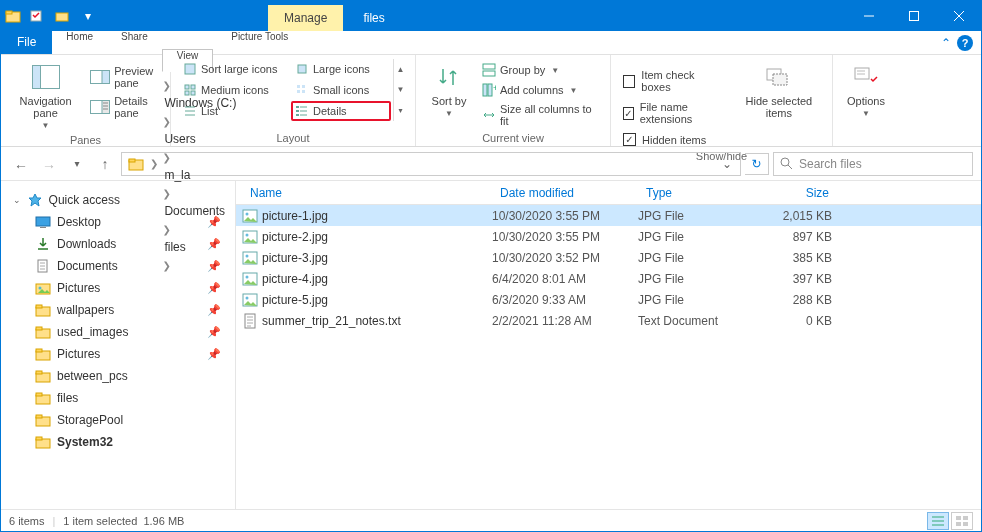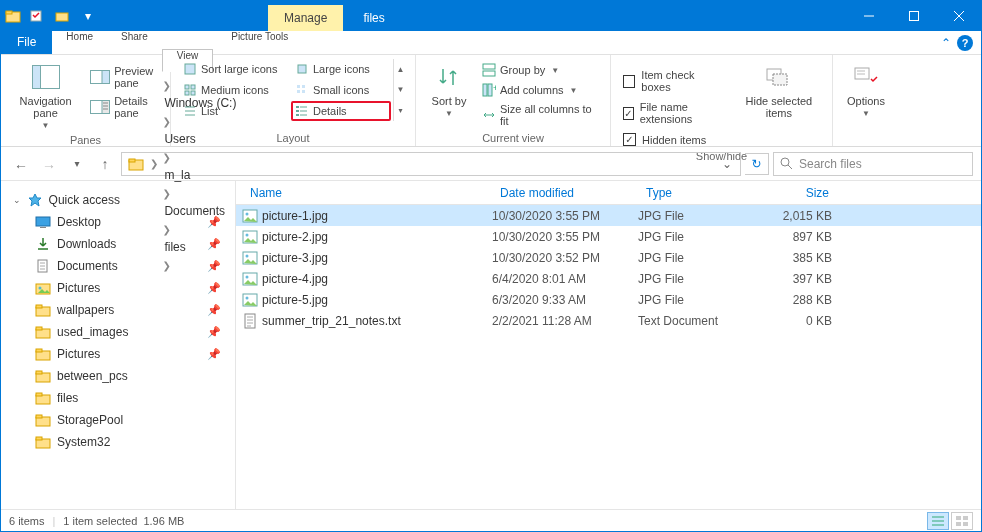--- a/index.html
+++ b/index.html
@@ -496,21 +496,21 @@
         </div>
         <div class="np-item" style="padding-left: 34px;">
           <span class="np-icon">
             <svg width="16" height="16">
               <rect x="1" y="5" width="14" height="9" fill="#ffe08a" stroke="#d9a400"></rect>
               <rect x="1" y="3" width="6" height="3" fill="#ffd55a" stroke="#d9a400"></rect>
             </svg>
           </span>
           <span>StoragePool</span>
         </div>
-        <div class="np-item" style="padding-left: 34px;">
+        <div class="np-item" style="padding-left: 34px; font-weight: bold;">
           <span class="np-icon">
             <svg width="16" height="16">
               <rect x="1" y="5" width="14" height="9" fill="#ffe08a" stroke="#d9a400"></rect>
               <rect x="1" y="3" width="6" height="3" fill="#ffd55a" stroke="#d9a400"></rect>
             </svg>
           </span>
           <span>System32</span>
         </div>
       </div>
   </div>

